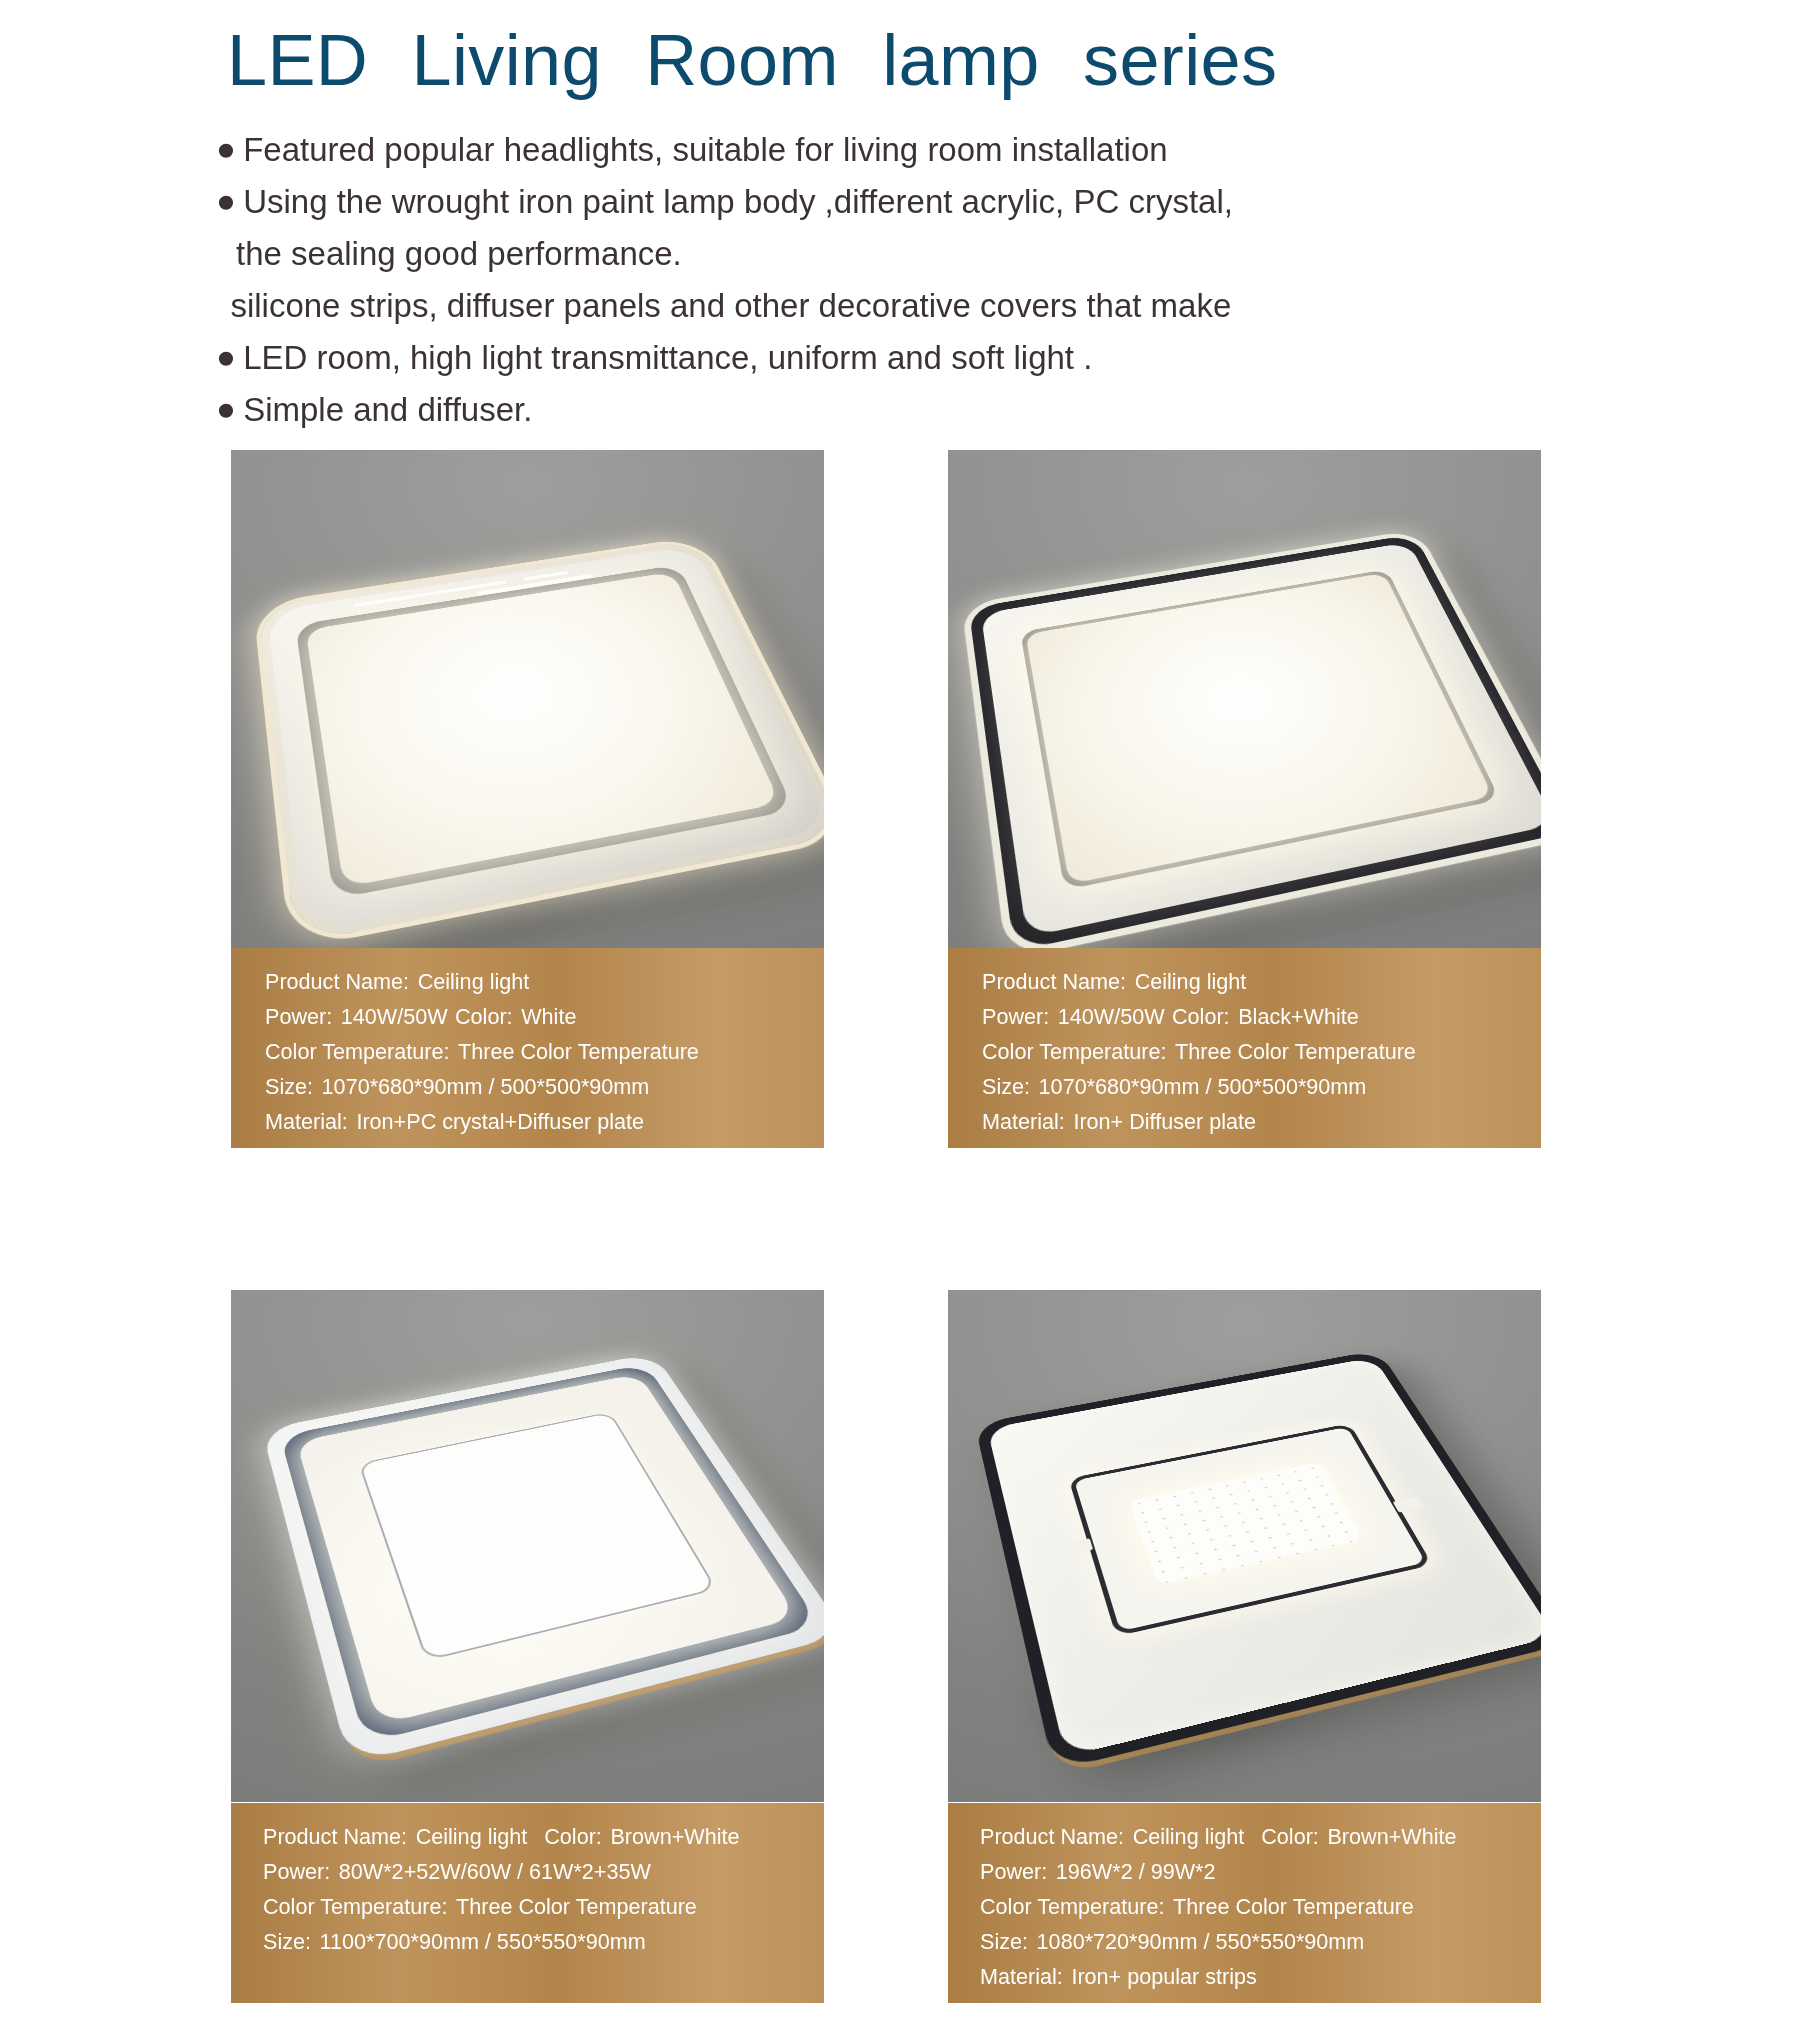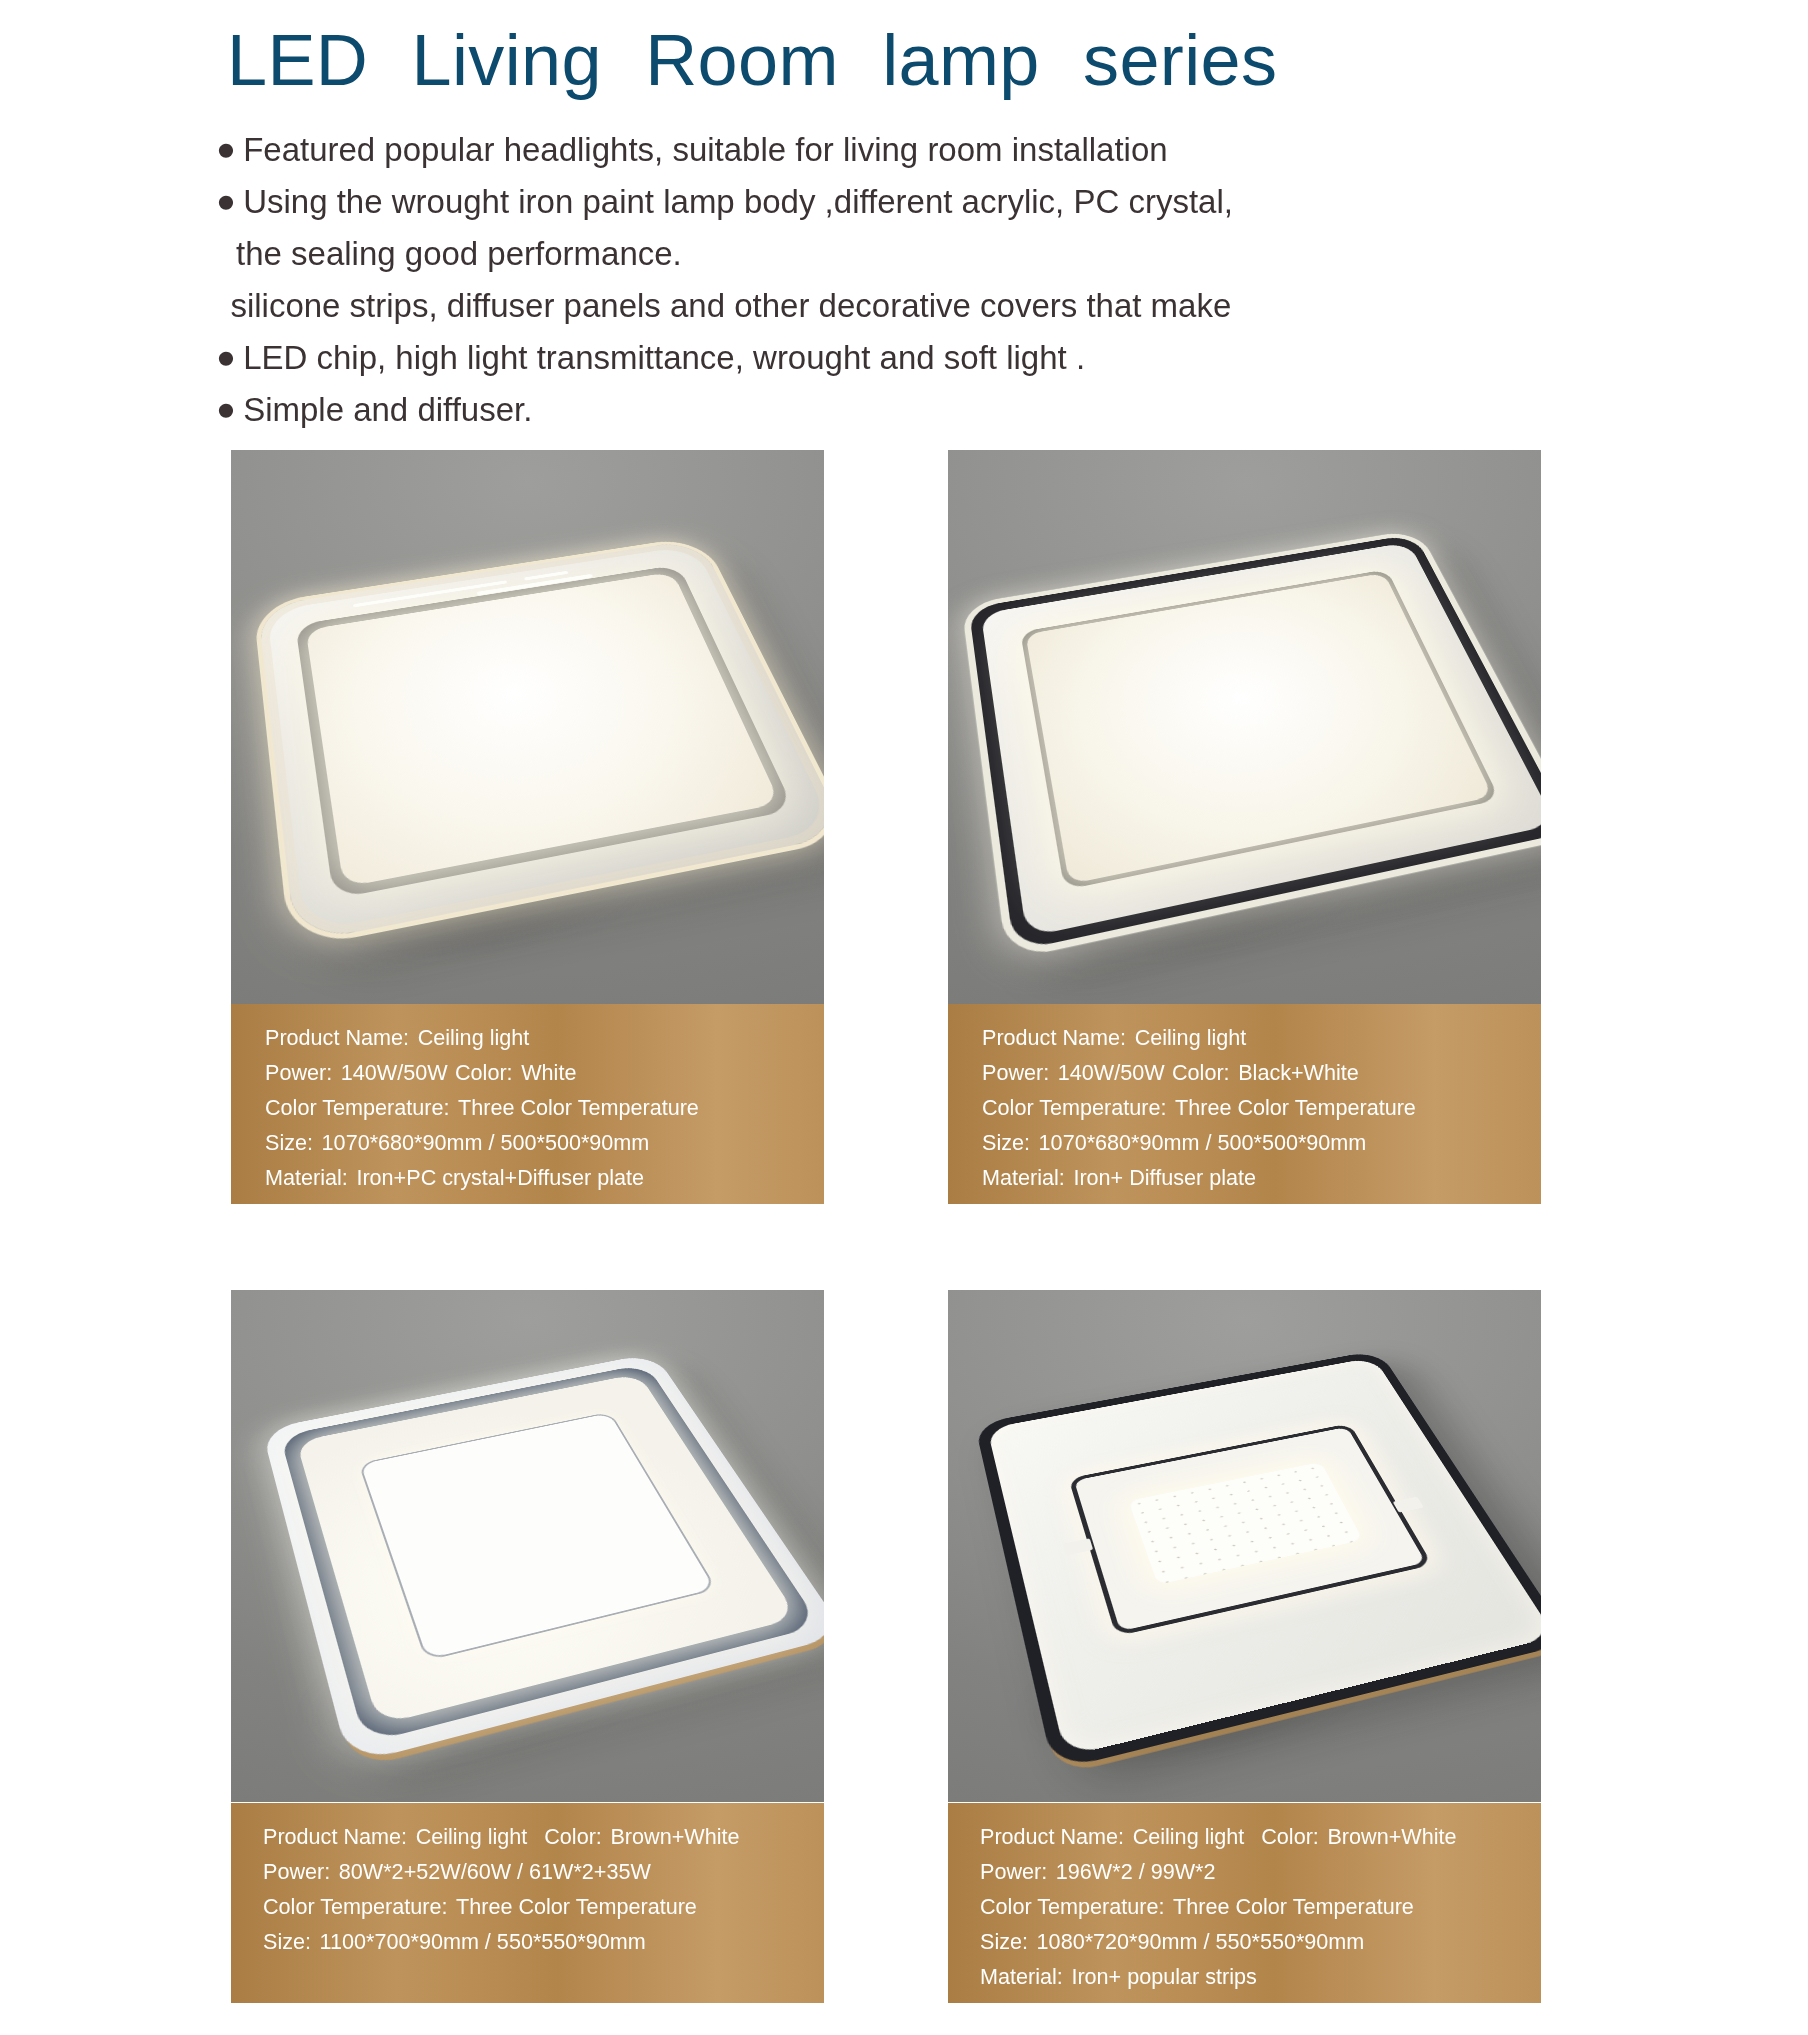--- a/index.html
+++ b/index.html
@@ -104,40 +104,40 @@
   .l4-tab1 { top:45%; left:12%; width:27px; height:17px; background:#f2f1ec; border-radius:2.9px; }
   .l4-tab2 { top:53%; right:12%; width:27px; height:17px; background:#f2f1ec; border-radius:2.9px; }
 
   
   .spec {
     position:absolute; height:200px; color:#ffffff;
     background: linear-gradient(90deg, #a97d44 0%, #bf945c 28%, #b2854b 55%, #c59b66 82%, #bd925a 100%);
     padding:16px 10px 0 14.4px; box-sizing:border-box;
     font-size:21.6px; line-height:35px;
   }
-  .spec.row1 { top:1004px;padding-left:34px; }
+  .spec.row1 { top:948px;padding-left:34px; }
   .spec.row2 { top:1803px;padding-left:32px; }
   .spec-line { white-space:nowrap; }
   .lbl { margin-right:8.6px; }
   .pair.fixed { display:inline-block; width:190px; }
   .pair.gapped { margin-right:17px; }
 </style>
 </head>
 <body>
 
 <div class="page">
 
   <div class="title">LED Living Room lamp series</div>
 
   <div class="bullets">
     <div class="bullet-line"><span class="dot">●</span><span>Featured popular headlights, suitable for living room installation</span></div>
     <div class="bullet-line"><span class="dot">●</span><span>Using the wrought iron paint lamp body ,different acrylic, PC crystal,</span></div>
     <div class="bullet-line indent-2"><span>the sealing good performance.</span></div>
     <div class="bullet-line indent-1"><span>silicone strips, diffuser panels and other decorative covers that make</span></div>
-    <div class="bullet-line"><span class="dot">●</span><span>LED chip, high light transmittance, wrought and soft light .</span></div>
+    <div class="bullet-line"><span class="dot">●</span><span>LED room, high light transmittance, uniform and soft light .</span></div>
     <div class="bullet-line"><span class="dot">●</span><span>Simple and diffuser.</span></div>
   </div>
 
   <div class="photo row1 col1">
     <div class="shade"></div>
     <div class="halo"></div>
     <div class="persp">
       <div class="lamp lamp1">
         <div class="l1-outer"></div>
         <div class="l1-face"></div>

